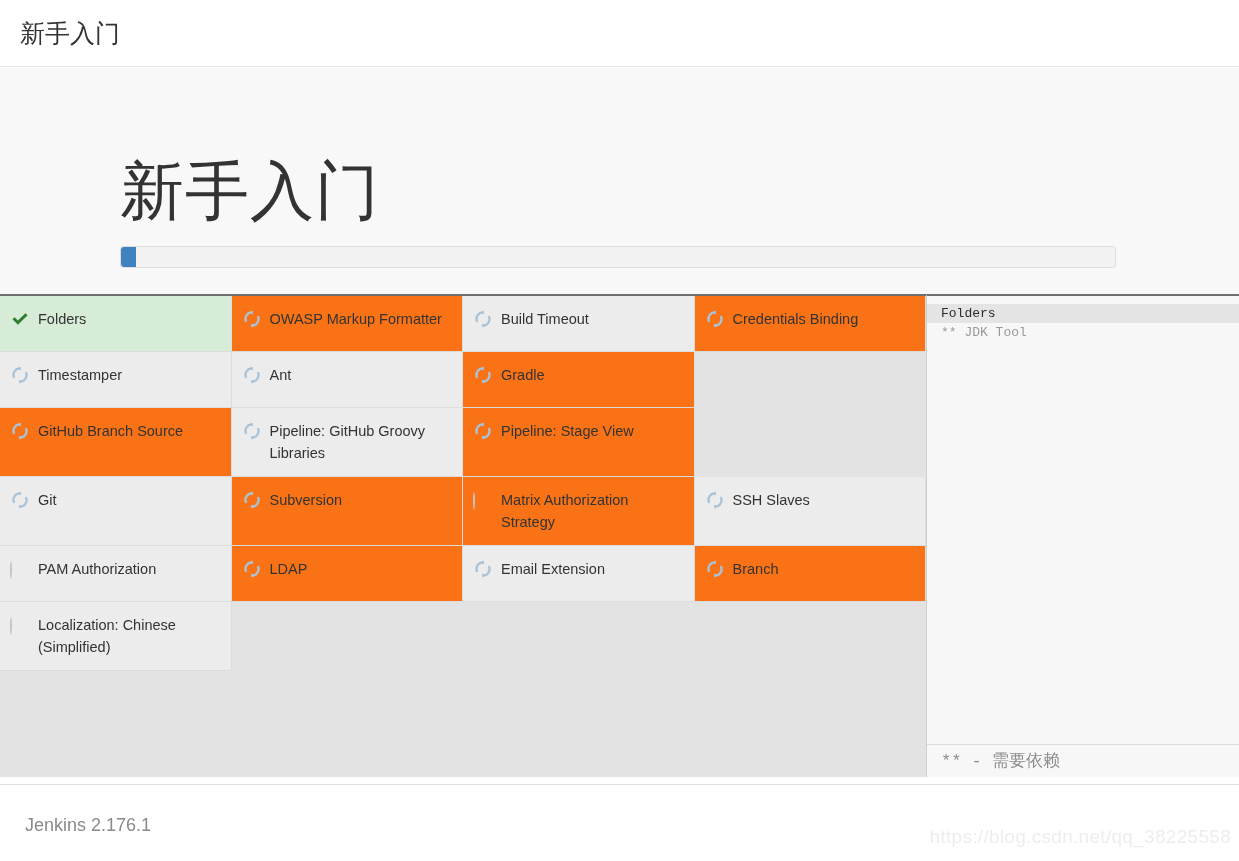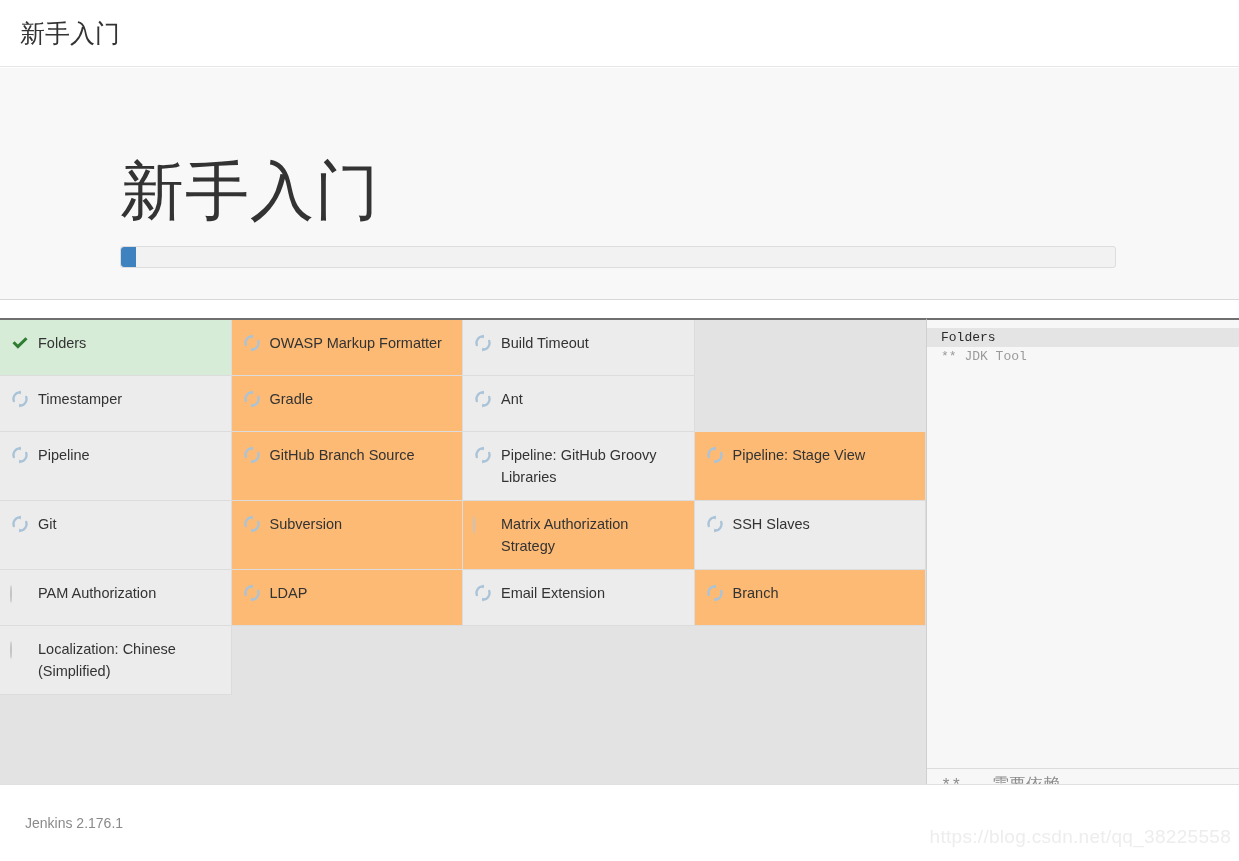--- a/index.html
+++ b/index.html
@@ -69,21 +69,21 @@
     position: absolute;
     left: 0; top: 0;
     height: 100%;
     background: #3e83c0;
     border-radius: 3px 0 0 3px;
   }
 
   
   .main {
     position: absolute;
-    left: 0; top: 318px;
+    left: 0; top: 294px;
     width: 1239px; height: 350px;
   }
 
   
   .plugin-panel {
     position: absolute;
     left: 0; top: 0;
     width: 926px; height: 483px;
     background: #e3e3e3;
     border-top: 2px solid #6f6f6f;
@@ -102,21 +102,21 @@
     width: 231.5px;
     min-height: 56px;
     padding: 12px 10px 12px 38px;
     border-right: 1px solid #dcdcdc;
     border-bottom: 1px solid #dcdcdc;
     font-size: 14.5px;
     line-height: 22px;
     color: #333333;
     background: #ececec;
   }
-  .cell.alt { background: #fdba74; }
+  .cell.alt { background: #f97316; }
   .cell.empty {
     background: #e3e3e3;
     border-right: none;
     border-bottom: none;
     padding: 0;
   }
   .cell.done {
     background: #d7ecd7;
   }
   .cell-label {
@@ -188,21 +188,21 @@
   .footer {
     position: absolute;
     left: 0; top: 784px;
     width: 1239px; height: 77px;
     background: #ffffff;
     border-top: 1px solid #e0e0e0;
   }
   .version {
     position: absolute;
     left: 25px; top: 30px;
-    font-size: 14px;
+    font-size: 18px;
     color: #8a8a8a;
   }
   .watermark {
     position: absolute;
     right: 8px; top: 826px;
     font-size: 19px;
     color: #ededed;
     letter-spacing: 0.3px;
     white-space: nowrap;
     user-select: none;
@@ -252,68 +252,68 @@
               <span class="status-icon icon-spin">
                 <svg width="20" height="20" viewBox="0 0 20 20">
                   <path d="M10 3.4 A6.6 6.6 0 0 0 3.8 12.1" fill="none" stroke="#a9c3d8" stroke-width="2.3" stroke-linecap="round"></path>
                   <path d="M10 16.6 A6.6 6.6 0 0 0 16.2 7.9" fill="none" stroke="#a9c3d8" stroke-width="2.3" stroke-linecap="round"></path>
                   <path d="M10.6 1.4 L10.6 5.4 L7.4 3.4 Z" fill="#a9c3d8"></path>
                   <path d="M9.4 18.6 L9.4 14.6 L12.6 16.6 Z" fill="#a9c3d8"></path>
                 </svg>
               </span>
               <span class="cell-label">Build Timeout</span>
             </div>
+            <div class="cell alt">
+              <span class="status-icon icon-spin">
+                <svg width="20" height="20" viewBox="0 0 20 20">
+                  <path d="M10 3.4 A6.6 6.6 0 0 0 3.8 12.1" fill="none" stroke="#a9c3d8" stroke-width="2.3" stroke-linecap="round"></path>
+                  <path d="M10 16.6 A6.6 6.6 0 0 0 16.2 7.9" fill="none" stroke="#a9c3d8" stroke-width="2.3" stroke-linecap="round"></path>
+                  <path d="M10.6 1.4 L10.6 5.4 L7.4 3.4 Z" fill="#a9c3d8"></path>
+                  <path d="M9.4 18.6 L9.4 14.6 L12.6 16.6 Z" fill="#a9c3d8"></path>
+                </svg>
+              </span>
+              <span class="cell-label">Credentials Binding</span>
+            </div>
           </div>
           <div class="grid-row">
             <div class="cell">
               <span class="status-icon icon-spin">
                 <svg width="20" height="20" viewBox="0 0 20 20">
                   <path d="M10 3.4 A6.6 6.6 0 0 0 3.8 12.1" fill="none" stroke="#a9c3d8" stroke-width="2.3" stroke-linecap="round"></path>
                   <path d="M10 16.6 A6.6 6.6 0 0 0 16.2 7.9" fill="none" stroke="#a9c3d8" stroke-width="2.3" stroke-linecap="round"></path>
                   <path d="M10.6 1.4 L10.6 5.4 L7.4 3.4 Z" fill="#a9c3d8"></path>
                   <path d="M9.4 18.6 L9.4 14.6 L12.6 16.6 Z" fill="#a9c3d8"></path>
                 </svg>
               </span>
               <span class="cell-label">Timestamper</span>
             </div>
+            <div class="cell">
+              <span class="status-icon icon-spin">
+                <svg width="20" height="20" viewBox="0 0 20 20">
+                  <path d="M10 3.4 A6.6 6.6 0 0 0 3.8 12.1" fill="none" stroke="#a9c3d8" stroke-width="2.3" stroke-linecap="round"></path>
+                  <path d="M10 16.6 A6.6 6.6 0 0 0 16.2 7.9" fill="none" stroke="#a9c3d8" stroke-width="2.3" stroke-linecap="round"></path>
+                  <path d="M10.6 1.4 L10.6 5.4 L7.4 3.4 Z" fill="#a9c3d8"></path>
+                  <path d="M9.4 18.6 L9.4 14.6 L12.6 16.6 Z" fill="#a9c3d8"></path>
+                </svg>
+              </span>
+              <span class="cell-label">Ant</span>
+            </div>
             <div class="cell alt">
               <span class="status-icon icon-spin">
                 <svg width="20" height="20" viewBox="0 0 20 20">
                   <path d="M10 3.4 A6.6 6.6 0 0 0 3.8 12.1" fill="none" stroke="#a9c3d8" stroke-width="2.3" stroke-linecap="round"></path>
                   <path d="M10 16.6 A6.6 6.6 0 0 0 16.2 7.9" fill="none" stroke="#a9c3d8" stroke-width="2.3" stroke-linecap="round"></path>
                   <path d="M10.6 1.4 L10.6 5.4 L7.4 3.4 Z" fill="#a9c3d8"></path>
                   <path d="M9.4 18.6 L9.4 14.6 L12.6 16.6 Z" fill="#a9c3d8"></path>
                 </svg>
               </span>
               <span class="cell-label">Gradle</span>
             </div>
-            <div class="cell">
-              <span class="status-icon icon-spin">
-                <svg width="20" height="20" viewBox="0 0 20 20">
-                  <path d="M10 3.4 A6.6 6.6 0 0 0 3.8 12.1" fill="none" stroke="#a9c3d8" stroke-width="2.3" stroke-linecap="round"></path>
-                  <path d="M10 16.6 A6.6 6.6 0 0 0 16.2 7.9" fill="none" stroke="#a9c3d8" stroke-width="2.3" stroke-linecap="round"></path>
-                  <path d="M10.6 1.4 L10.6 5.4 L7.4 3.4 Z" fill="#a9c3d8"></path>
-                  <path d="M9.4 18.6 L9.4 14.6 L12.6 16.6 Z" fill="#a9c3d8"></path>
-                </svg>
-              </span>
-              <span class="cell-label">Ant</span>
-            </div>
-          </div>
-          <div class="grid-row">
-            <div class="cell">
-              <span class="status-icon icon-spin">
-                <svg width="20" height="20" viewBox="0 0 20 20">
-                  <path d="M10 3.4 A6.6 6.6 0 0 0 3.8 12.1" fill="none" stroke="#a9c3d8" stroke-width="2.3" stroke-linecap="round"></path>
-                  <path d="M10 16.6 A6.6 6.6 0 0 0 16.2 7.9" fill="none" stroke="#a9c3d8" stroke-width="2.3" stroke-linecap="round"></path>
-                  <path d="M10.6 1.4 L10.6 5.4 L7.4 3.4 Z" fill="#a9c3d8"></path>
-                  <path d="M9.4 18.6 L9.4 14.6 L12.6 16.6 Z" fill="#a9c3d8"></path>
-                </svg>
-              </span>
-              <span class="cell-label">Pipeline</span>
-            </div>
+          </div>
+          <div class="grid-row">
             <div class="cell alt">
               <span class="status-icon icon-spin">
                 <svg width="20" height="20" viewBox="0 0 20 20">
                   <path d="M10 3.4 A6.6 6.6 0 0 0 3.8 12.1" fill="none" stroke="#a9c3d8" stroke-width="2.3" stroke-linecap="round"></path>
                   <path d="M10 16.6 A6.6 6.6 0 0 0 16.2 7.9" fill="none" stroke="#a9c3d8" stroke-width="2.3" stroke-linecap="round"></path>
                   <path d="M10.6 1.4 L10.6 5.4 L7.4 3.4 Z" fill="#a9c3d8"></path>
                   <path d="M9.4 18.6 L9.4 14.6 L12.6 16.6 Z" fill="#a9c3d8"></path>
                 </svg>
               </span>
               <span class="cell-label">GitHub Branch Source</span>

